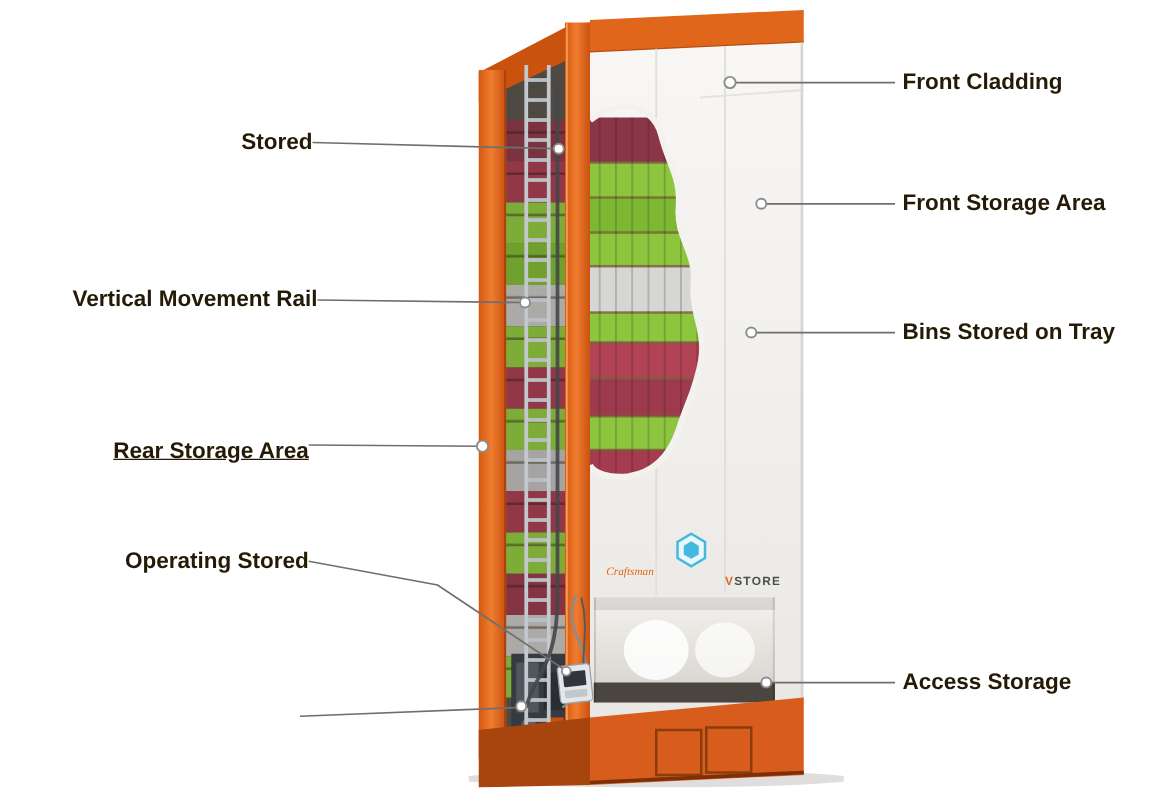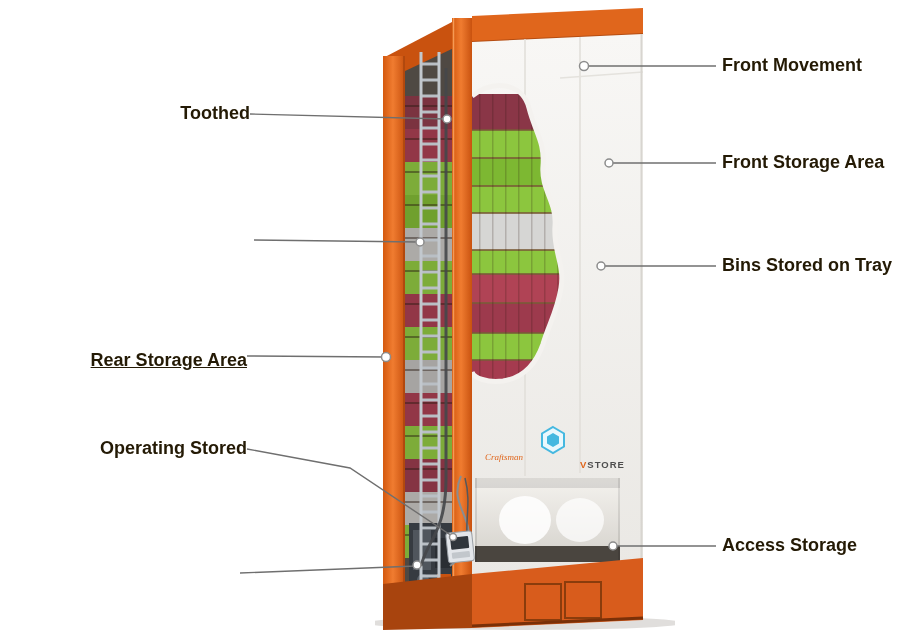--- a/index.html
+++ b/index.html
@@ -211,29 +211,30 @@
       <circle cx="386" cy="357" r="4.5"></circle>
       <circle cx="453" cy="537" r="3.5"></circle>
       <circle cx="417" cy="565" r="4"></circle>
       <circle cx="584" cy="66" r="4.5"></circle>
       <circle cx="609" cy="163" r="4"></circle>
       <circle cx="601" cy="266" r="4"></circle>
       <circle cx="613" cy="546" r="4"></circle>
     </g>
   </svg>
 
-  <div class="label right-align" style="right:674px;top:103px;">Toothed</div>
-
+  <div class="label right-align" style="right:674px;top:103px;">Stored</div>
+
+  <div class="label right-align" style="right:670px;top:229px;">Vertical Movement Rail</div>
 
   <div class="label right-align" style="right:677px;top:350px;text-decoration:underline;">Rear Storage Area</div>
 
   <div class="label right-align" style="right:677px;top:438px;">Operating Stored</div>
 
 
-  <div class="label" style="left:722px;top:55px;">Front Movement</div>
+  <div class="label" style="left:722px;top:55px;">Front Cladding</div>
 
   <div class="label" style="left:722px;top:152px;">Front Storage Area</div>
 
   <div class="label" style="left:722px;top:255px;">Bins Stored on Tray</div>
 
   <div class="label" style="left:722px;top:535px;">Access Storage</div>
 
 </div>
 
 </body></html>

